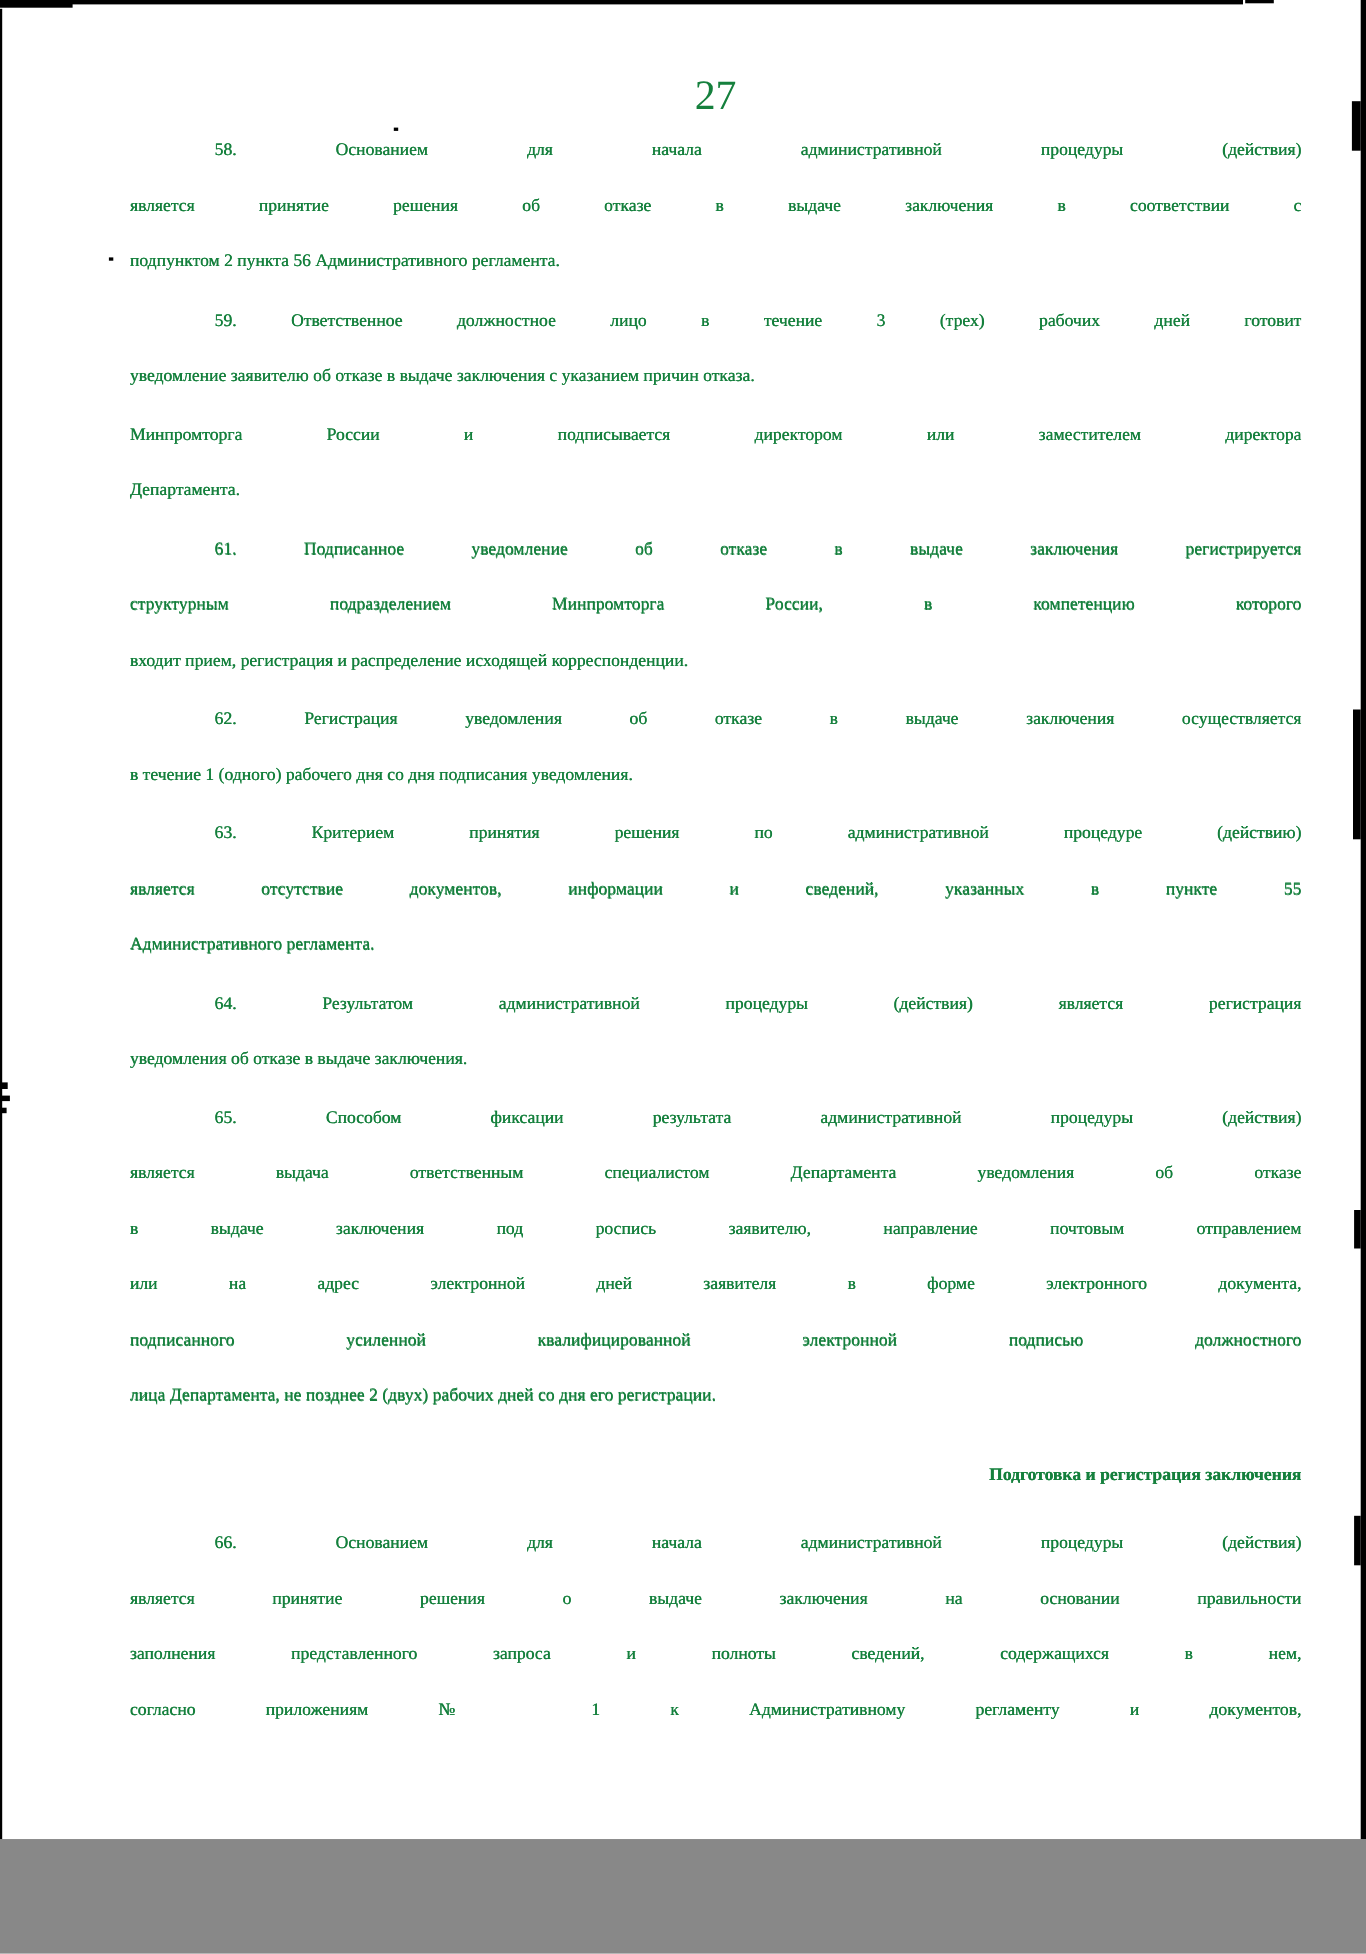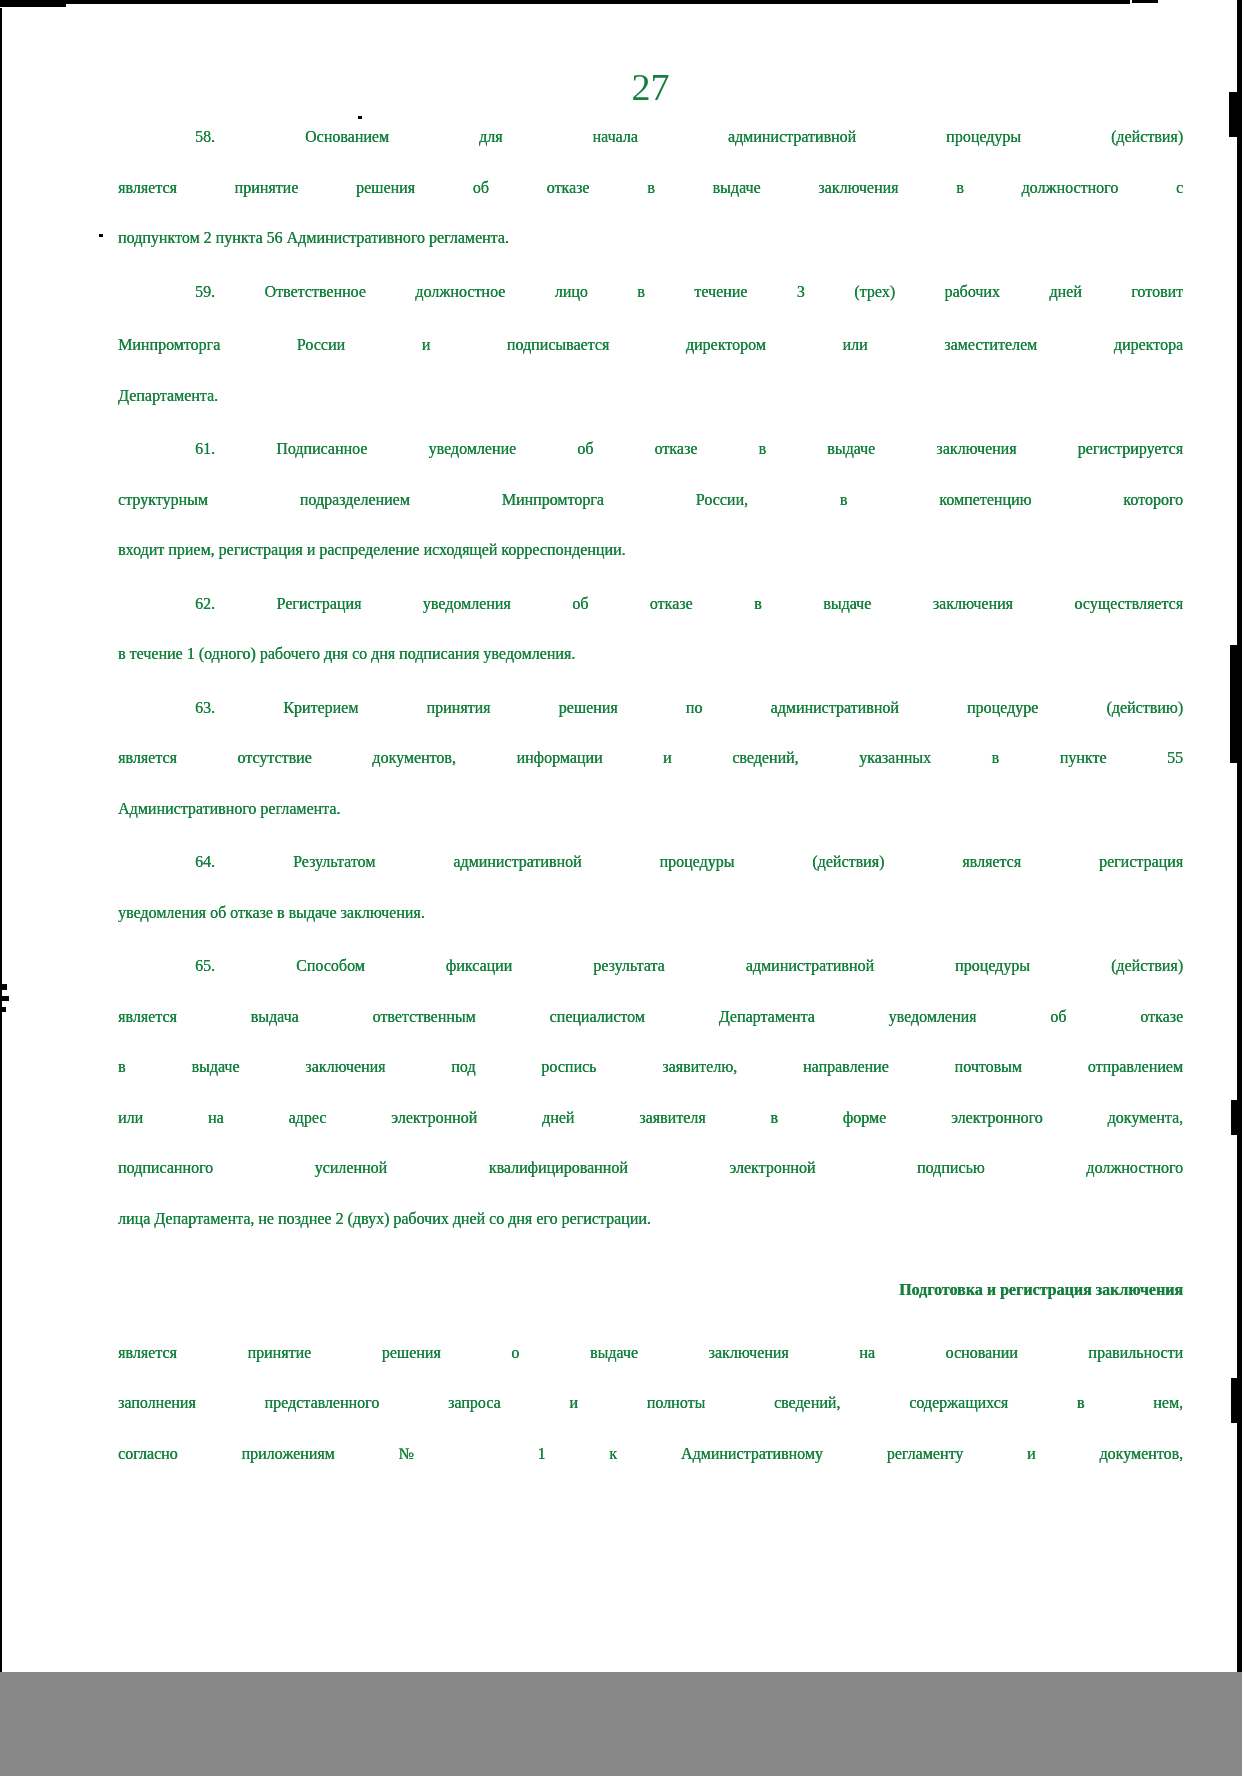--- a/index.html
+++ b/index.html
@@ -79,25 +79,26 @@
   <div class="mark" style="left:500px;top:1770px;width:18px;height:4px;"></div>
   <div class="mark" style="left:358px;top:116px;width:4px;height:3px;"></div>
   <div class="mark" style="left:99px;top:234px;width:4px;height:3px;"></div>
   <div class="mark" style="left:267px;top:1709px;width:4px;height:4px;"></div>
 
   <div class="page-number">27</div>
 
   <div class="text-body">
       <div class="para">
         <div class="line j indent">58.  Основанием  для  начала  административной  процедуры  (действия)</div>
-        <div class="line j">является принятие решения об отказе в выдаче заключения в должностного с</div>
+        <div class="line j">является принятие решения об отказе в выдаче заключения в соответствии с</div>
         <div class="line">подпунктом 2 пункта 56 Административного регламента.</div>
       </div>
       <div class="para">
         <div class="line j indent">59. Ответственное должностное лицо в течение 3 (трех) рабочих дней готовит</div>
+        <div class="line">уведомление заявителю об отказе в выдаче заключения с указанием причин отказа.</div>
       </div>
       <div class="para">
         <div class="line j">Минпромторга  России  и  подписывается  директором  или  заместителем  директора</div>
         <div class="line">Департамента.</div>
       </div>
       <div class="para">
         <div class="line j indent">61. Подписанное уведомление об отказе в выдаче заключения регистрируется</div>
         <div class="line j">структурным  подразделением  Минпромторга  России,  в  компетенцию  которого</div>
         <div class="line">входит прием, регистрация и распределение исходящей корреспонденции.</div>
       </div>
@@ -117,19 +118,20 @@
       <div class="para">
         <div class="line j indent">65.  Способом  фиксации  результата  административной  процедуры  (действия)</div>
         <div class="line j">является выдача ответственным специалистом Департамента уведомления об отказе</div>
         <div class="line j">в выдаче заключения под роспись заявителю, направление почтовым отправлением</div>
         <div class="line j">или  на  адрес  электронной  дней  заявителя  в  форме  электронного  документа,</div>
         <div class="line j">подписанного усиленной квалифицированной электронной подписью должностного</div>
         <div class="line">лица Департамента, не позднее 2 (двух) рабочих дней со дня его регистрации.</div>
       </div>
       <div class="heading">Подготовка и регистрация заключения</div>
       <div class="para">
+        <div class="line j indent">66.  Основанием  для  начала  административной  процедуры  (действия)</div>
         <div class="line j">является  принятие  решения  о  выдаче  заключения  на  основании  правильности</div>
         <div class="line j">заполнения  представленного  запроса  и  полноты  сведений,  содержащихся  в  нем,</div>
         <div class="line j">согласно  приложениям  №  1  к  Административному  регламенту  и  документов,</div>
       </div>
     </div>
 
 </div>
 
 </body></html>

